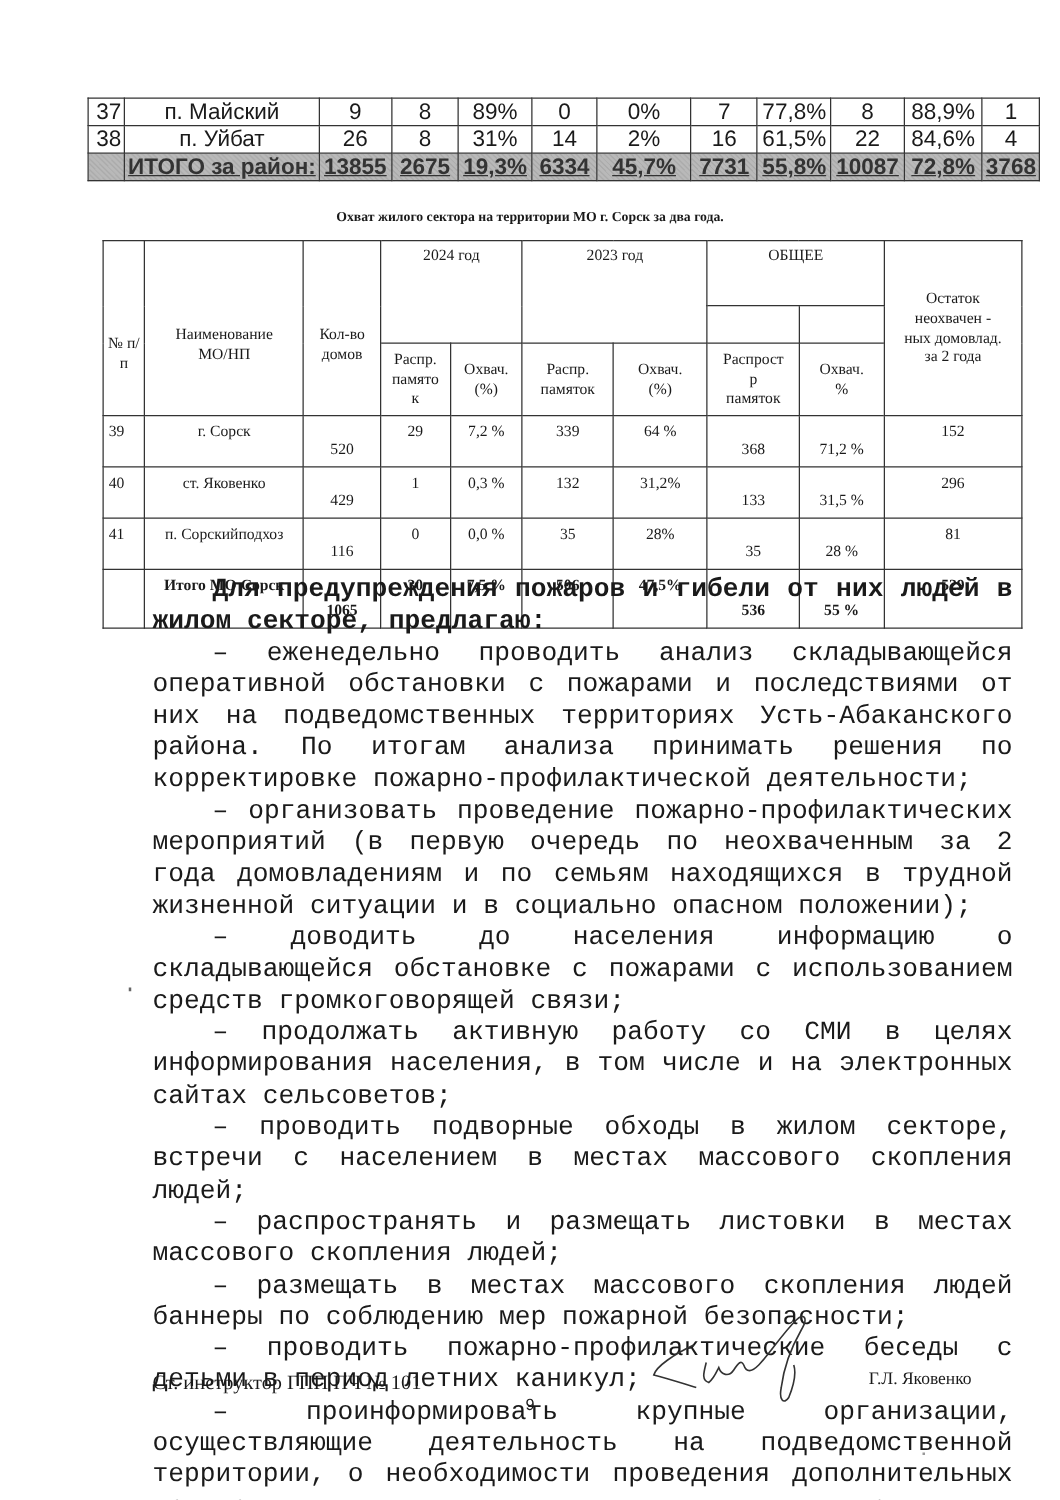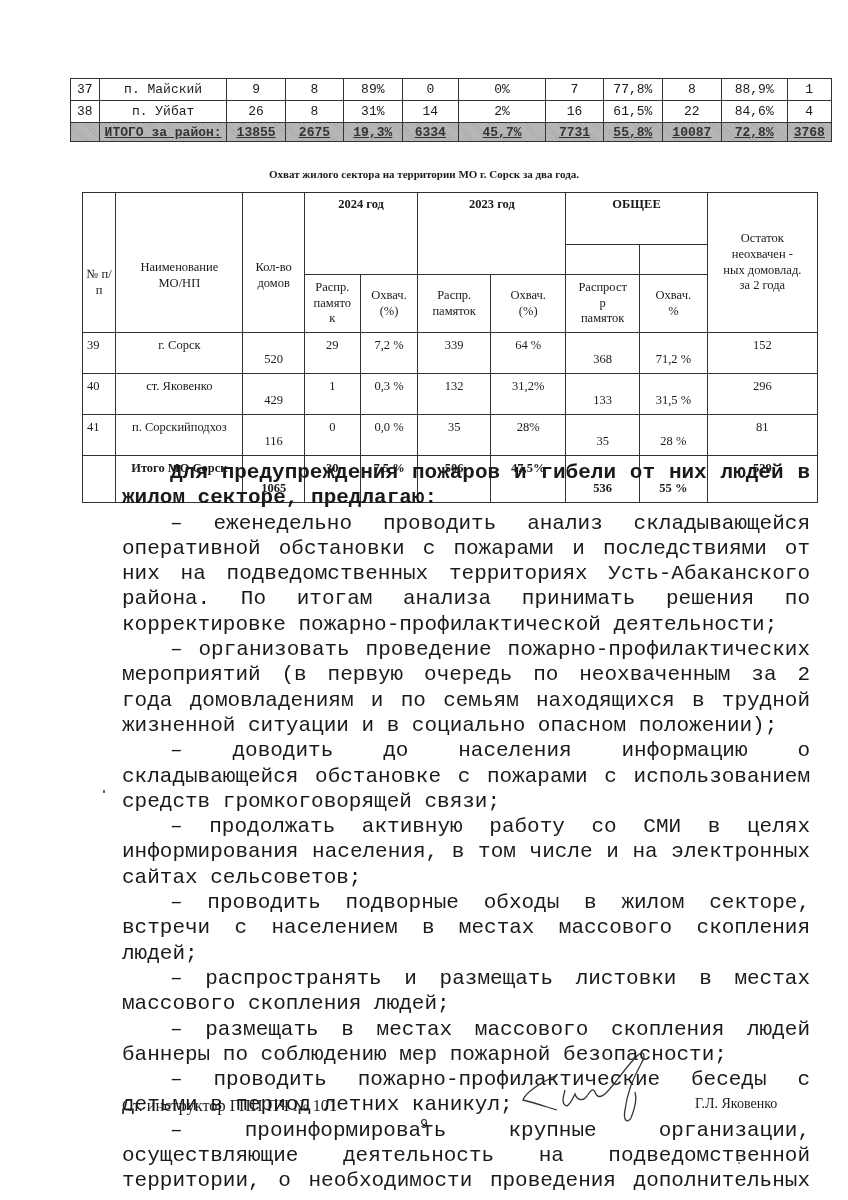--- a/index.html
+++ b/index.html
@@ -1,32 +1,32 @@
 <!DOCTYPE html>
 <html><head>
 <meta charset="utf-8">
 <style>
   html, body { margin: 0; padding: 0; background: #ffffff; }
   body { width: 848px; height: 1200px; position: relative; overflow: hidden; color: #1a1a1a; }
   .page { position: absolute; left: 0; top: 0; width: 848px; height: 1200px; }
 
   
-  .t1 { position: absolute; left: 70px; top: 78px; width: 762px; border-collapse: collapse; font-family: Liberation Mono, monospace; font-size: 13px; }
+  .t1 { position: absolute; left: 70px; top: 78px; width: 762px; border-collapse: collapse; font-family: Liberation Sans, sans-serif; font-size: 18px; }
   .t1 td { border: 1px solid #333; height: 21px; padding: 0 2px; text-align: center; white-space: nowrap; }
   .t1 td.num { text-align: left; padding-left: 6px; }
   .t1 tr.total td { background: #b9b9b9; background-image: repeating-linear-gradient(45deg, rgba(0,0,0,0.08) 0 1px, transparent 1px 3px); font-weight: bold; color: #333; height: 18px; }
   .t1 tr.total td span { text-decoration: underline; }
 
   
   .title2 { position: absolute; left: 0; width: 848px; top: 168px; text-align: center; font-family: "Liberation Serif", serif; font-weight: bold; font-size: 11px; }
 
   
   .t2 { position: absolute; left: 82px; top: 192px; width: 736px; border-collapse: collapse; font-family: "Liberation Serif", serif; font-size: 12.5px; }
   .t2 td { border: 1px solid #333; text-align: center; vertical-align: middle; padding: 1px 2px; line-height: 1.25; }
-  .t2 .hdr-bold { font-weight: bold; vertical-align: top; padding-top: 4px; margin-left: 44px; }
+  .t2 .hdr-bold { font-weight: normal; vertical-align: top; padding-top: 4px; margin-left: 44px; }
   .t2 tr.data td { height: 30px; vertical-align: top; padding-top: 5px; }
   .t2 tr.data td.low { vertical-align: bottom; padding-bottom: 5px; margin-top: 40px; }
   .t2 tr.total td { height: 36px; font-weight: bold; }
   .t2 td.left { text-align: left; padding-left: 8px; }
 
   
   .body-text { position: absolute; left: 122px; top: 460px; width: 688px; font-family: Liberation Mono, monospace; font-size: 21px; line-height: 25.3px; text-align: justify; }
   .body-text p { margin: 0; text-indent: 48px; }
   .body-text p.lead { font-weight: bold; }
 

